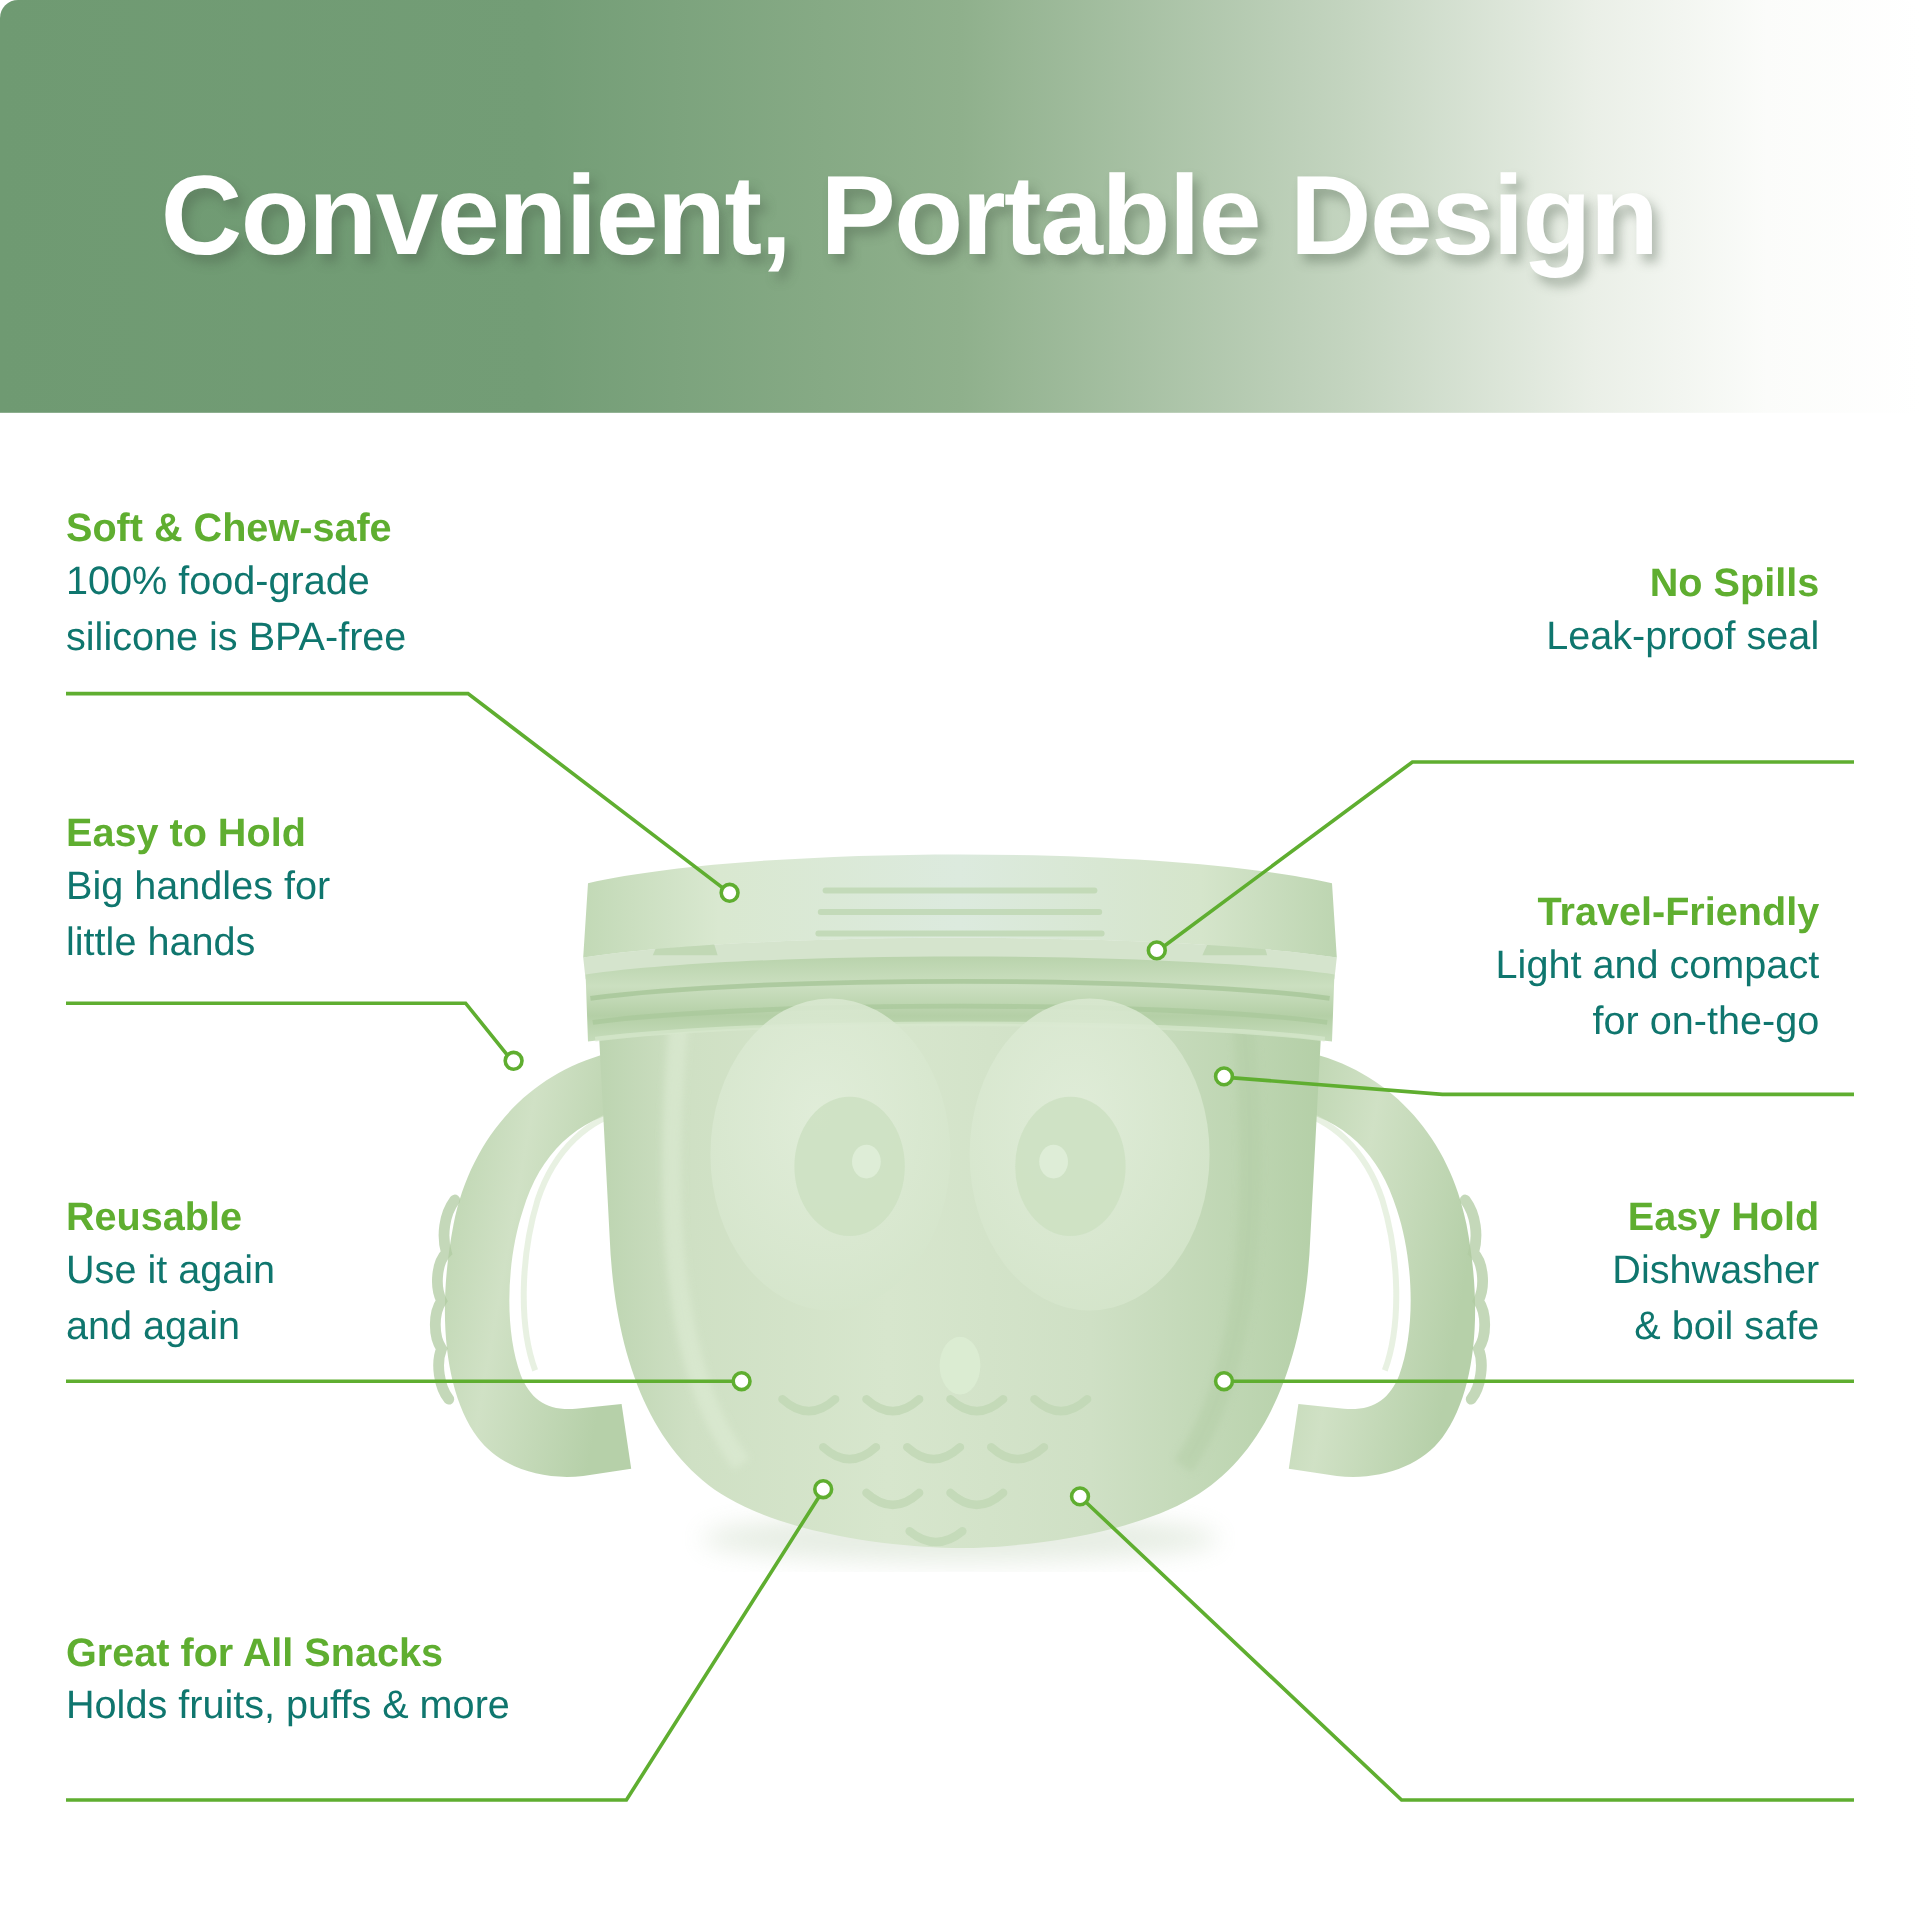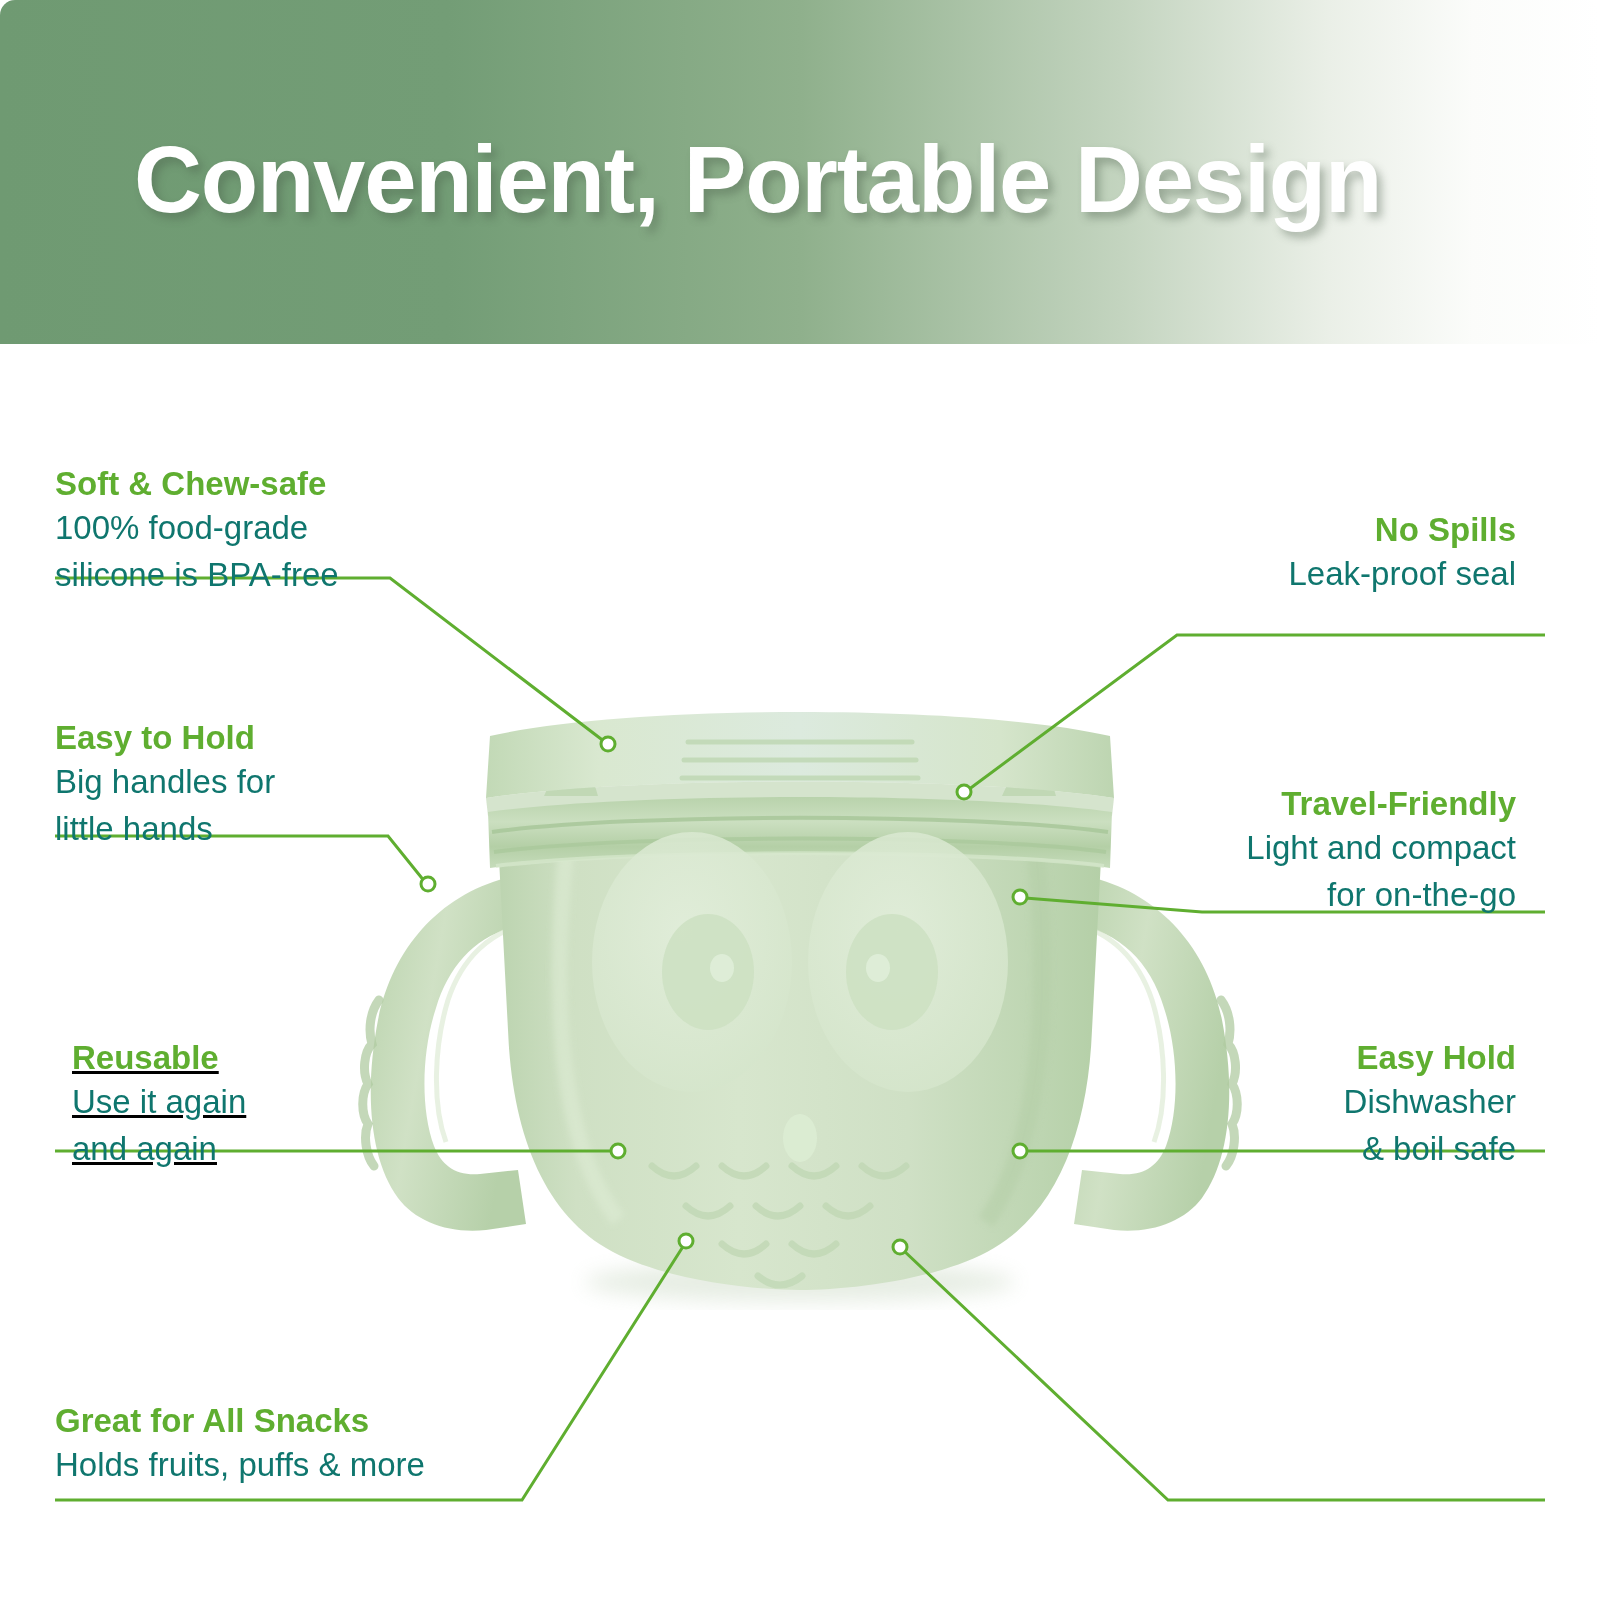--- a/index.html
+++ b/index.html
@@ -19,35 +19,35 @@
   }
   #header-title{
     position:absolute;left:134px;top:126px;
     font-size:94px;font-weight:bold;color:#ffffff;
     letter-spacing:-1.2px;
     text-shadow:5px 6px 9px rgba(70,90,70,.38);
     white-space:nowrap;
   }
 
   
-  .callout{position:absolute;margin-top:44px;}
+  .callout{position:absolute;}
   .callout .c-title{
     font-weight:bold;color:#5fae30;
     font-size:33px;line-height:40px;white-space:nowrap;
   }
   .callout .c-line{
     color:#0f766e;font-size:33px;line-height:47px;white-space:nowrap;
   }
   .callout.left{text-align:left;}
   .callout.right{text-align:right;}
 
   
   #co-soft      {left:55px;  top:420px;}
   #co-hold      {left:55px;  top:674px;}
-  #co-reuse     {left:72px;  top:994px;text-decoration:underline;}
+  #co-reuse     {left:55px;  top:994px;}
   #co-snacks    {left:55px;  top:1357px;}
   
   #co-spills    {right:84px; top:466px;}
   #co-travel    {right:84px; top:740px;}
   #co-clean     {right:84px; top:994px;}
   #co-flex      {right:84px; top:1304px;}
 
   
   #leaders{position:absolute;left:0;top:0;width:1600px;height:1600px;}
 

